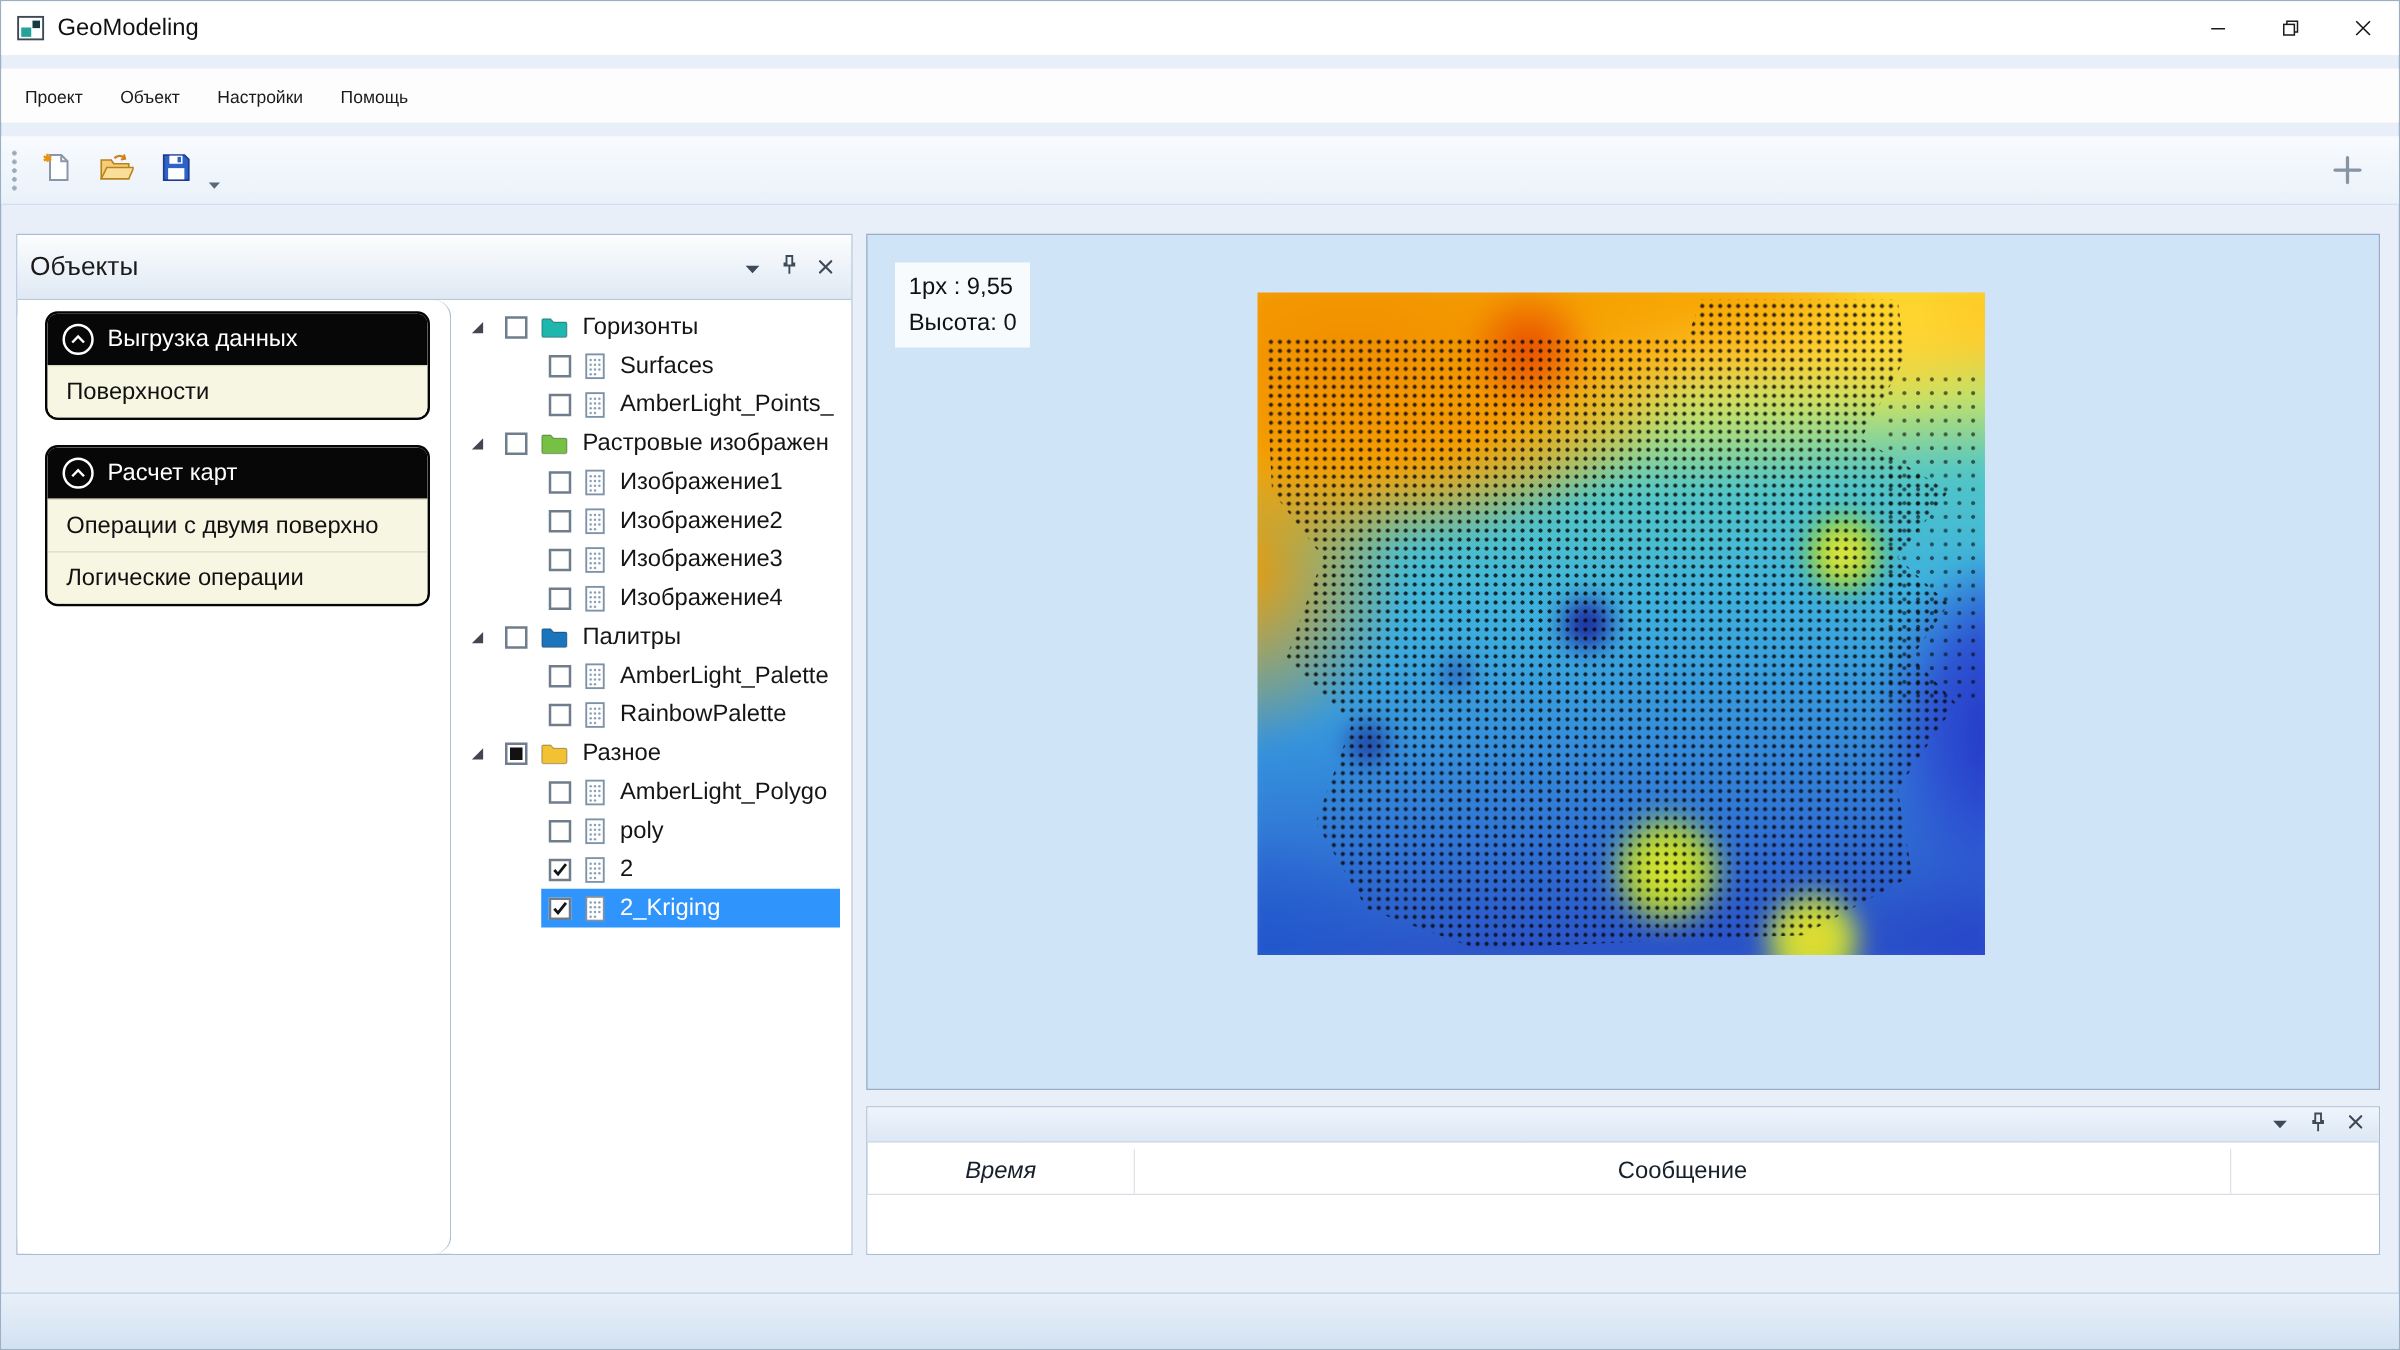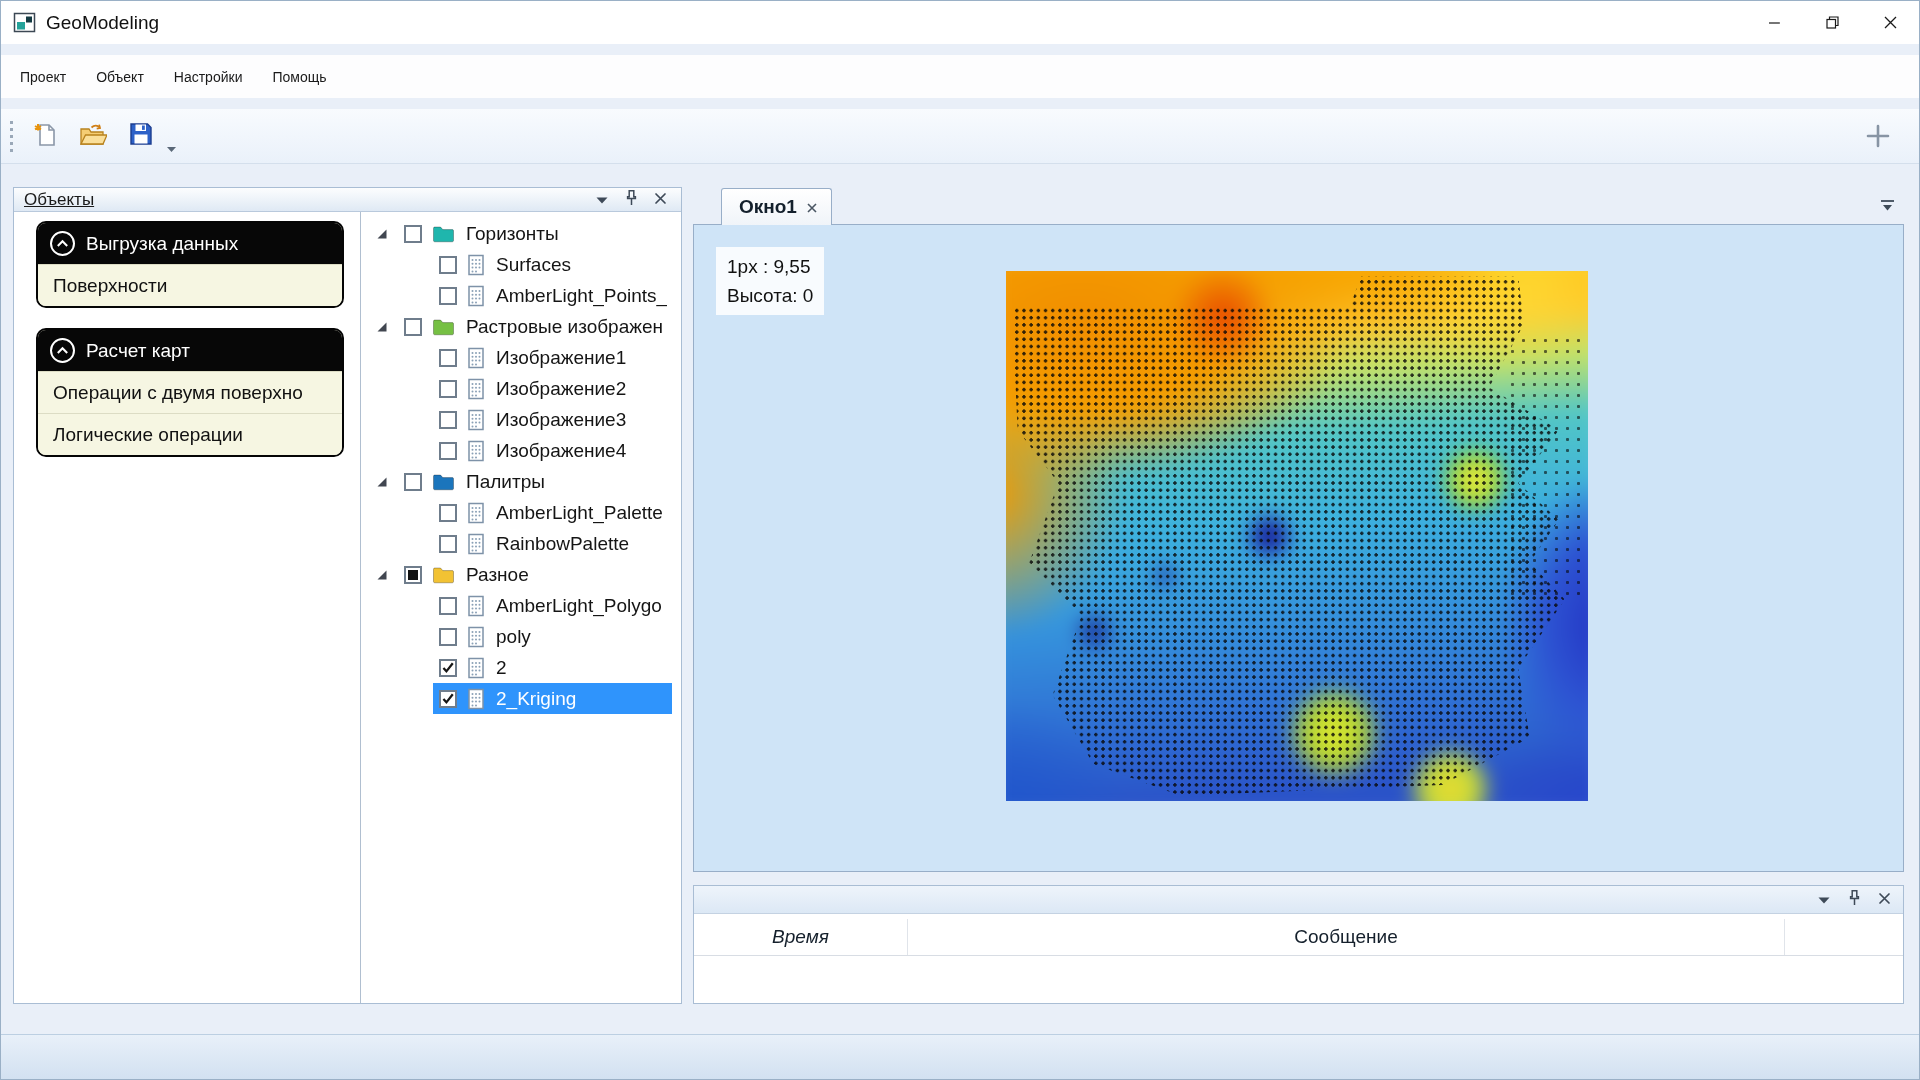--- a/index.html
+++ b/index.html
@@ -30,25 +30,25 @@
   .tb-group { display:flex; align-items:center; gap:6px; }
   .tb-btn { width:42px; height:42px; display:flex; align-items:center; justify-content:center; border-radius:4px; }
   .tb-overflow { align-self:flex-end; margin:0 0 6px 4px; }
   .add-btn { margin-left:auto; margin-right:26px; display:flex; align-items:center; }
 
   
   .content { flex:1; display:flex; gap:11px; padding:12px 15px 19px 12px; min-height:0; }
 
   
   .left-panel { width:669px; flex:none; display:flex; flex-direction:column; border:1px solid #a9bdd4; background:#fff; }
-  .panel-header { height:24px; flex:none; background:linear-gradient(#fcfdfe,#dfe9f4); border-bottom:1px solid #b9c9dc;
-                  display:flex; align-items:center; padding:0 10px 0 10px; font-size:17px; color:#1a1a1a;text-decoration:underline; }
+  .panel-header { height:52px; flex:none; background:linear-gradient(#fcfdfe,#dfe9f4); border-bottom:1px solid #b9c9dc;
+                  display:flex; align-items:center; padding:0 10px 0 10px; font-size:21px; color:#1a1a1a; }
   .ph-icons { margin-left:auto; display:flex; align-items:center; gap:15px; padding-right:4px; }
   .panel-body { flex:1; display:flex; min-height:0; }
-  .accordion-col { width:347px; flex:none; border-right:1px solid #b0bfd0; background:#fff; padding-top:5px; overflow:hidden; }
+  .accordion-col { width:347px; flex:none; border-right:1px solid #b0bfd0; background:#fff; padding-top:5px; overflow:hidden;border-radius:14px; }
   .acc-group { width:308px; margin:4px 0 20px 22px; border:2px solid #050505; border-radius:10px; overflow:hidden;
                background:#f6f6e2; }
   .acc-header { background:#070707; color:#fff; height:41px; display:flex; align-items:center; gap:11px;
                 padding:0 12px; font-size:19px; }
   .acc-chevron { width:25px; height:25px; border:2px solid #fff; border-radius:50%; flex:none;
                  display:flex; align-items:center; justify-content:center; }
   .acc-item { height:42px; display:flex; align-items:center; padding:0 15px; font-size:19px; color:#111;
               border-top:1px solid #dcdcc4; background:#f6f6e2; }
   .acc-item:first-of-type { border-top:none; }
 
@@ -629,36 +629,20 @@
                 </span>
                 <span class="node-label">2_Kriging</span>
               </span>
             </div>
           </div>
       </div>
     </div>
 
     <div class="main-col">
       <div class="doc-area">
-        <div class="tabstrip">
-          <div class="tab">
-            <span>Окно1</span>
-            <span class="tab-close">
-              <svg width="12" height="12" viewBox="0 0 12 12">
-                  <path d="M2 2l8 8M10 2l-8 8" stroke="#4a5663" stroke-width="1.6"></path>
-                </svg>
-            </span>
-          </div>
-          <span class="tabstrip-menu">
-            <svg width="17" height="13" viewBox="0 0 17 13">
-                <path d="M2 2h13" stroke="#3e4a58" stroke-width="1.8"></path>
-                <polygon points="4,6 13,6 8.5,11.5" fill="#3e4a58"></polygon>
-              </svg>
-          </span>
-        </div>
         <div class="canvas">
           <div class="overlay-box">
             <div>1px : 9,55</div>
             <div>Высота: 0</div>
           </div>
           <div class="heatmap">
             <div class="hm-colors"></div>
             <div class="hm-dots"></div>
             <div class="hm-dots2"></div>
           </div>

